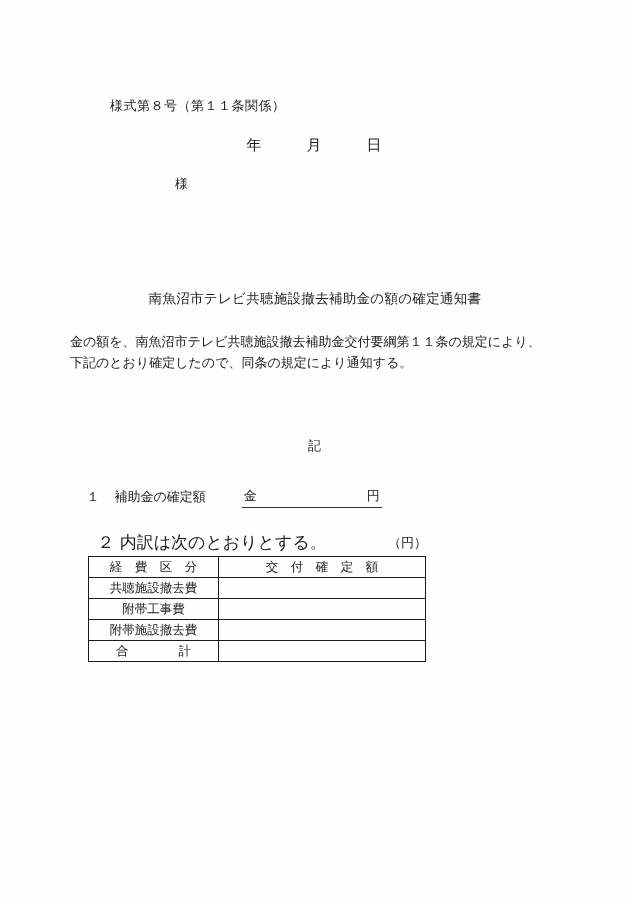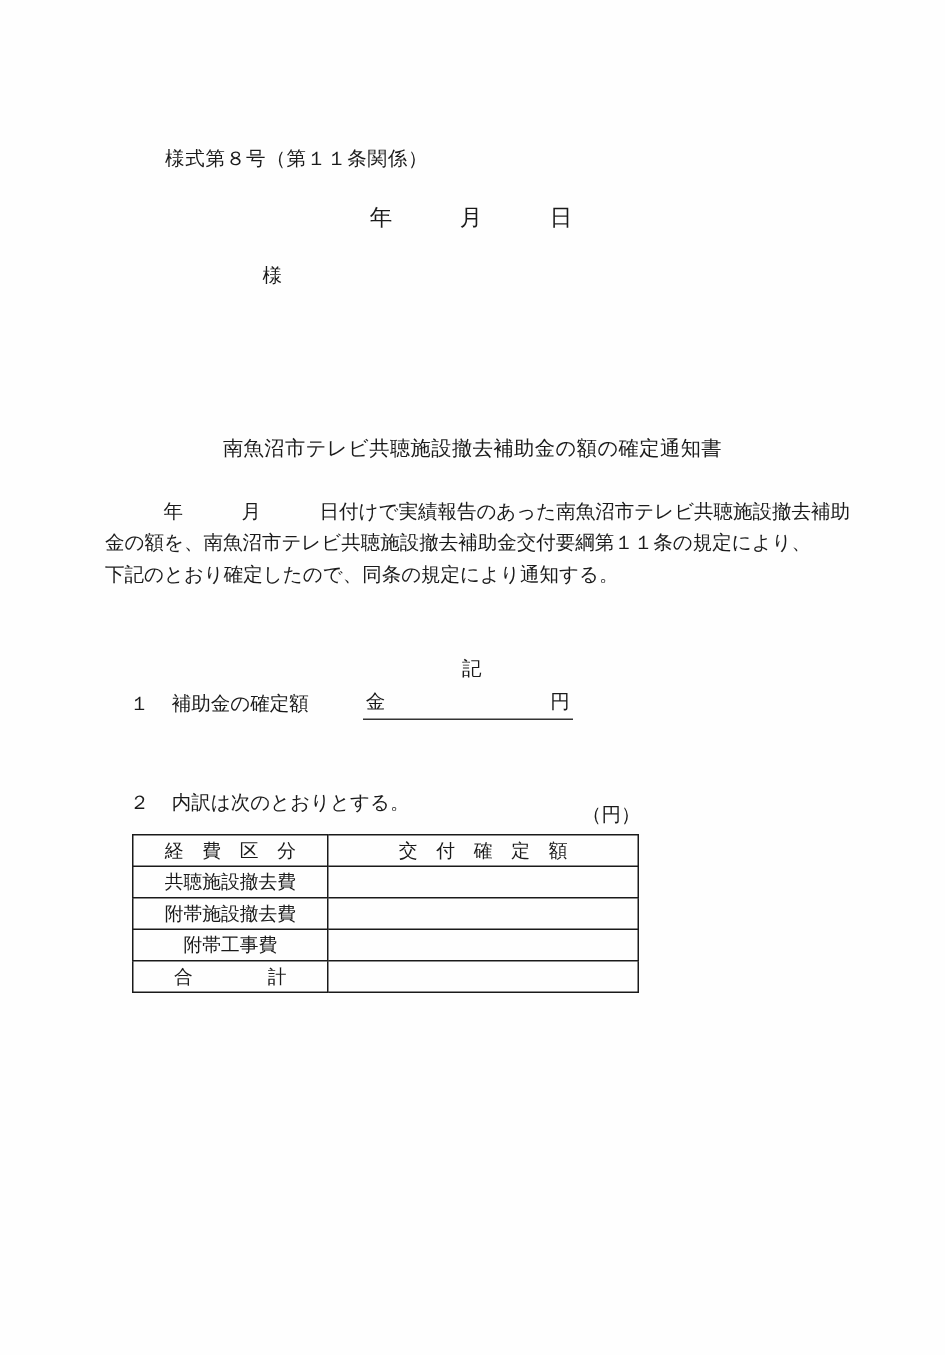--- a/index.html
+++ b/index.html
@@ -111,21 +111,21 @@
     top: 437px;
     text-align: center;
     font-size: 13px;
     letter-spacing: 1px;
   }
 
   
   .item1 {
     position: absolute;
     left: 70px;
-    top: 445px;
+    top: 473px;
     font-size: 13px;
     white-space: pre;
   }
   .item1-num { display: inline-block; width: 28px; }
   .amount-field {
     display: inline-block;
     border-bottom: 1px solid #333;
     width: 140px;
     margin-left: 36px;
     padding-bottom: 1px;
@@ -133,22 +133,23 @@
   }
   .amount-field .yen-left { position: absolute; left: 2px; top: -1px; }
   .amount-field .yen-right { position: absolute; right: 2px; top: -1px; }
   .amount-field .spacer { visibility: hidden; }
 
   
   .item2 {
     position: absolute;
     left: 70px;
     top: 511px;
-    font-size: 13px;
-    white-space: pre;
+    font-size: 17px;
+    white-space: pre;
+    text-align: center;
   }
   .item2-num { display: inline-block; width: 28px; }
 
   
   .unit-note {
     position: absolute;
     left: 0;
     top: 534px;
     width: 427px;
     text-align: right;
@@ -188,21 +189,20 @@
   <div class="form-no">様式第８号（第１１条関係）</div>
 
   <div class="date-line">年　　　月　　　日</div>
 
   <div class="recipient-line">様</div>
 
 
   <div class="doc-title">南魚沼市テレビ共聴施設撤去補助金の額の確定通知書</div>
 
   <div class="body-block">
-    <div class="body-line">　　　年　　　月　　　日付けで実績報告のあった南魚沼市テレビ共聴施設撤去補助</div>
     <div class="body-line">金の額を、南魚沼市テレビ共聴施設撤去補助金交付要綱第１１条の規定により、</div>
     <div class="body-line">下記のとおり確定したので、同条の規定により通知する。</div>
   </div>
 
   <div class="ki-mark">記</div>
 
   <div class="item1">
     <span class="item1-num">１</span><span>補助金の確定額</span><span class="amount-field"><span class="yen-left">金</span><span class="spacer">　</span><span class="yen-right">円</span></span>
   </div>
 
@@ -221,25 +221,25 @@
       <tbody>
         <tr>
           <td>経　費　区　分</td>
           <td>交　付　確　定　額</td>
         </tr>
         <tr>
           <td>共聴施設撤去費</td>
           <td class="value-cell"></td>
         </tr>
         <tr>
+          <td>附帯工事費</td>
+          <td class="value-cell"></td>
+        </tr>
+        <tr>
           <td>附帯施設撤去費</td>
-          <td class="value-cell"></td>
-        </tr>
-        <tr>
-          <td>附帯工事費</td>
           <td class="value-cell"></td>
         </tr>
         <tr>
           <td>合　　　　計</td>
           <td class="value-cell"></td>
         </tr>
       </tbody>
     </table>
   </div>
 

